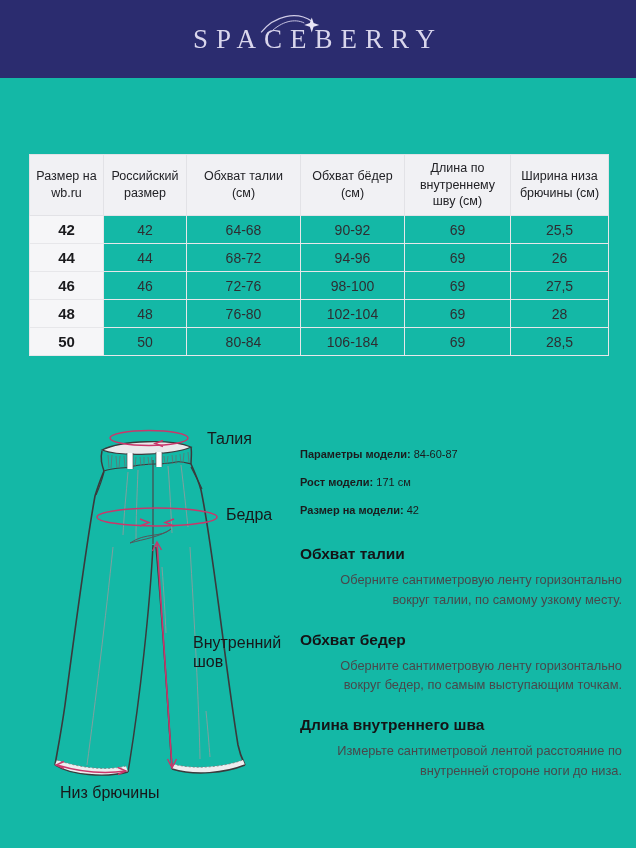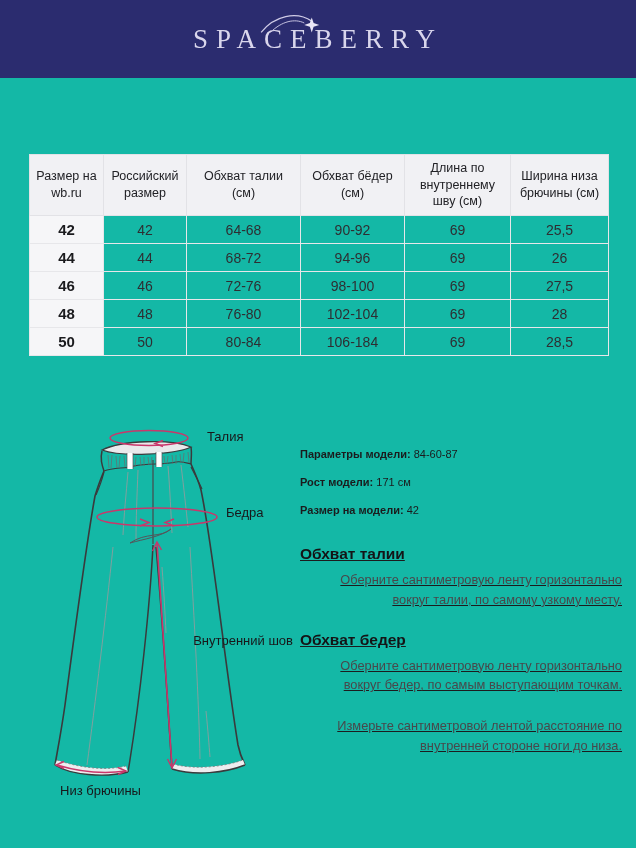--- a/index.html
+++ b/index.html
@@ -19,32 +19,32 @@
               table-layout:fixed;}
   .size-table th{background:#f1f1f4;border:1px solid #e2e2e6;font-weight:400;
                  font-size:12.5px;line-height:1.35;color:#222226;height:56px;
                  text-align:center;vertical-align:middle;padding:2px 6px;}
   .size-table td{border:1px solid #e7e7ea;height:27px;text-align:center;
                  vertical-align:middle;font-size:14px;color:#2e2e32;padding:0 4px;}
   .size-table td.size-col{background:#f6f6f8;font-weight:bold;font-size:15px;color:#1b1b1e;}
 
   
   .pants-svg{position:absolute;left:10px;top:415px;width:290px;height:400px;}
-  .diagram-label{position:absolute;font-size:13px;color:#18181a;line-height:1.2;text-align:right;}
+  .diagram-label{position:absolute;font-size:16px;color:#18181a;line-height:1.2;}
   .lbl-waist{left:207px;top:429px;}
   .lbl-hips{left:226px;top:505px;}
   .lbl-inseam{left:193px;top:633px;width:100px;}
   .lbl-hem{left:60px;top:783px;}
 
   
   .info-panel{position:absolute;left:300px;top:440px;width:322px;}
   .model-line{font-size:11px;line-height:28px;color:#1b1b1d;}
   .model-line .lbl{font-weight:bold;}
   .guide{margin-top:21px;}
-  .guide-sec{margin-bottom:16px;text-decoration:underline;}
+  .guide-sec{margin-bottom:16px;}
   .guide-sec h3{margin:0 0 7px 0;font-size:15.5px;font-weight:bold;color:#141416;}
   .guide-sec p{margin:0 0 21px 0;font-size:12.8px;line-height:1.55;color:#48484b;text-align:right;}
 </style>
 </head>
 <body>
 
 <div class="page">
 
   <div class="brand-band">
     <div class="logo-wrap">
@@ -201,18 +201,19 @@
     <div class="guide">
       <div class="guide-sec">
         <h3>Обхват талии</h3>
         <p>Оберните сантиметровую ленту горизонтально вокруг талии, по самому узкому месту.</p>
       </div>
       <div class="guide-sec">
         <h3>Обхват бедер</h3>
         <p>Оберните сантиметровую ленту горизонтально вокруг бедер, по самым выступающим точкам.</p>
       </div>
       <div class="guide-sec">
+        <h3>Длина внутреннего шва</h3>
         <p>Измерьте сантиметровой лентой расстояние по внутренней стороне ноги до низа.</p>
       </div>
     </div>
   </div>
 
 </div>
 
 </body></html>

